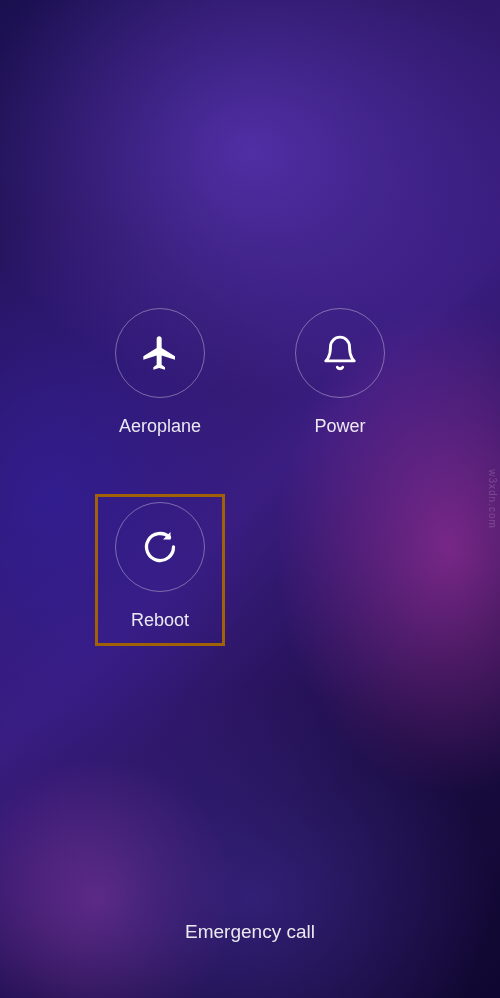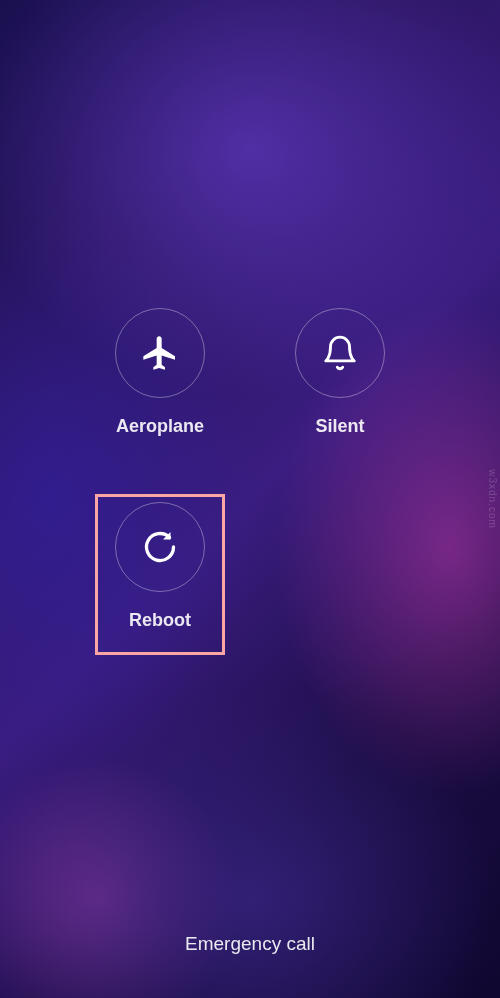--- a/index.html
+++ b/index.html
@@ -41,31 +41,31 @@
     border-radius: 50%;
     border: 1px solid rgba(255,255,255,0.35);
     display: flex;
     align-items: center;
     justify-content: center;
     margin-bottom: 18px;
   }
   .label {
     color: rgba(255,255,255,0.9);
     font-size: 18px;
-    font-weight: 700;
+    font-weight: 400;
     text-align: center;
   }
   .highlight {
-    border: 3px solid #fca5a5;
+    border: 3px solid #a16207;
     margin: -3px;
-    padding: 5px 0 21px 0;
+    padding: 5px 0 12px 0;
   }
   .emergency {
     position: absolute;
-    bottom: 43px;
+    bottom: 55px;
     left: 0;
     right: 0;
     text-align: center;
     color: rgba(255,255,255,0.9);
     font-size: 19px;
     font-weight: 400;
     cursor: pointer;
   }
   .watermark {
     position: absolute;
@@ -97,21 +97,21 @@
 
   <div class="option">
     <div class="circle">
       <span>
         <svg width="38" height="38" viewBox="0 0 24 24" fill="none" stroke="white" stroke-width="1.8" stroke-linecap="round" stroke-linejoin="round">
           <path d="M18 8a6 6 0 0 0-12 0c0 7-3 9-3 9h18s-3-2-3-9"></path>
           <path d="M13.7 21a2 2 0 0 1-3.4 0"></path>
         </svg>
       </span>
     </div>
-    <span class="label">Silent</span>
+    <span class="label">Power</span>
   </div>
 
   <div class="option highlight">
     <div class="circle">
       <span>
         <svg width="36" height="36" viewBox="0 0 24 24" fill="none" stroke="white" stroke-width="2.2" stroke-linecap="round">
           <path d="M21 12a9 9 0 1 1-2.64-6.36"></path>
           <polyline points="19 2 19 7 14 7" fill="white" stroke="none"></polyline>
         </svg>
       </span>

